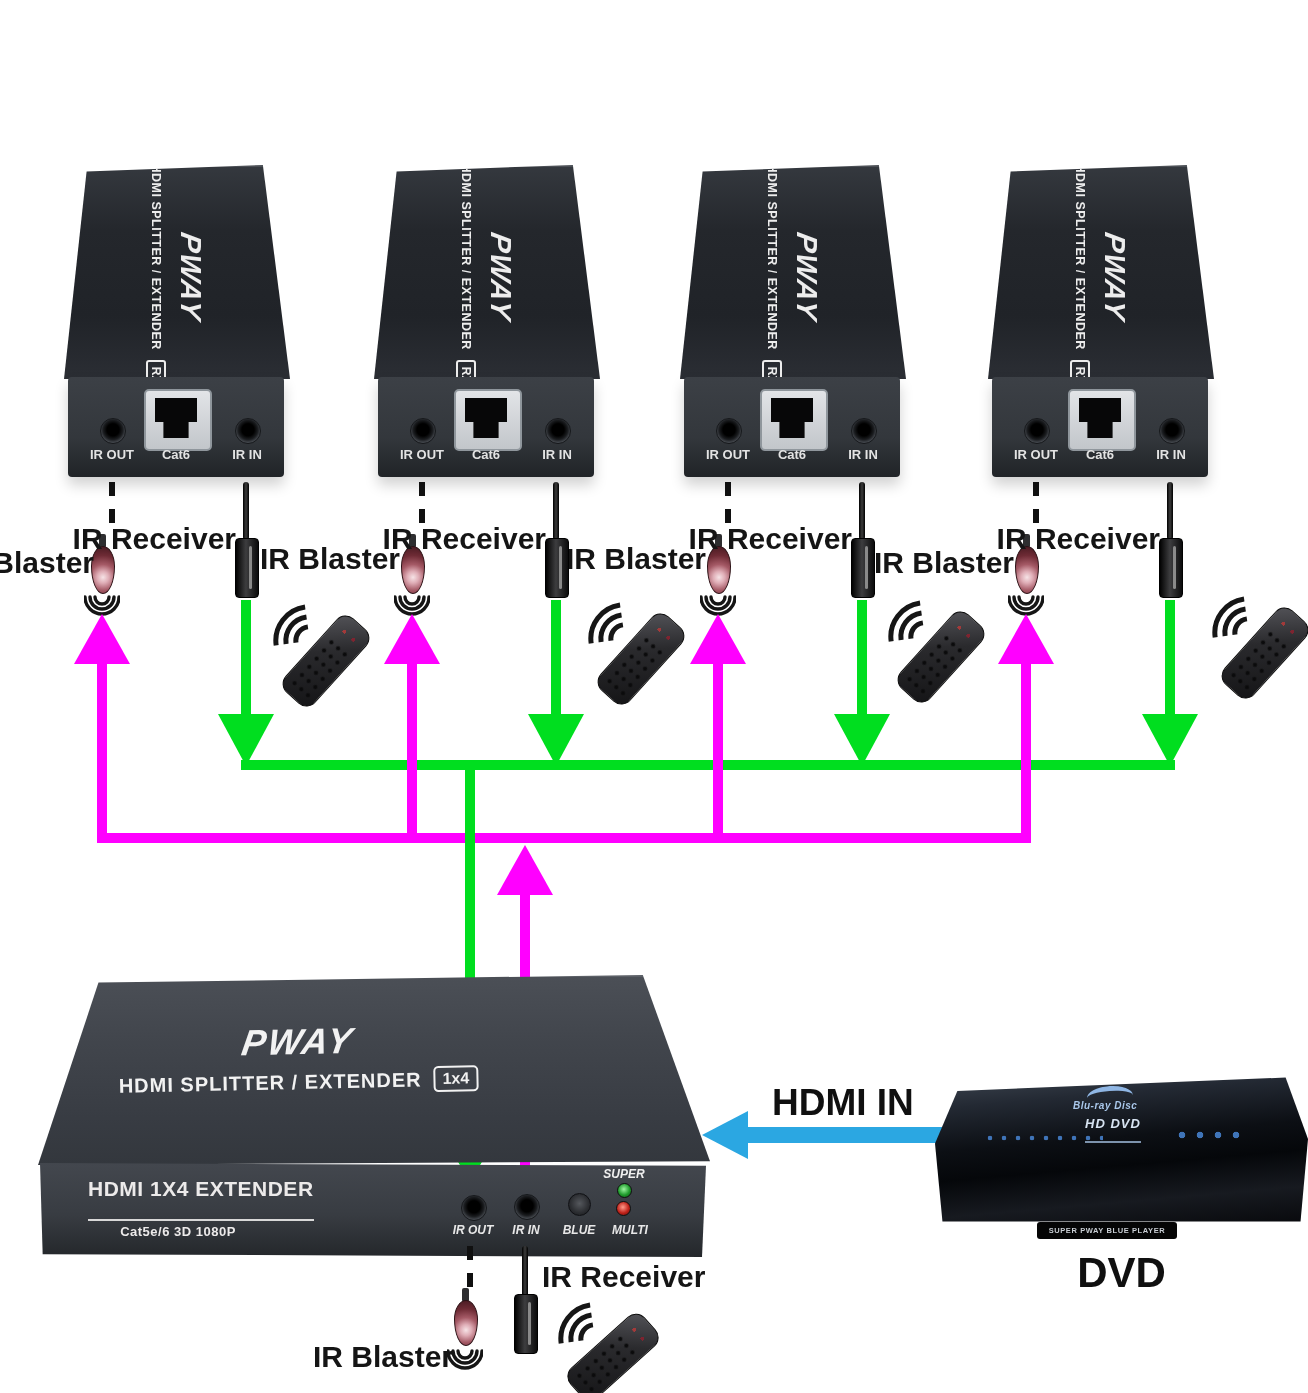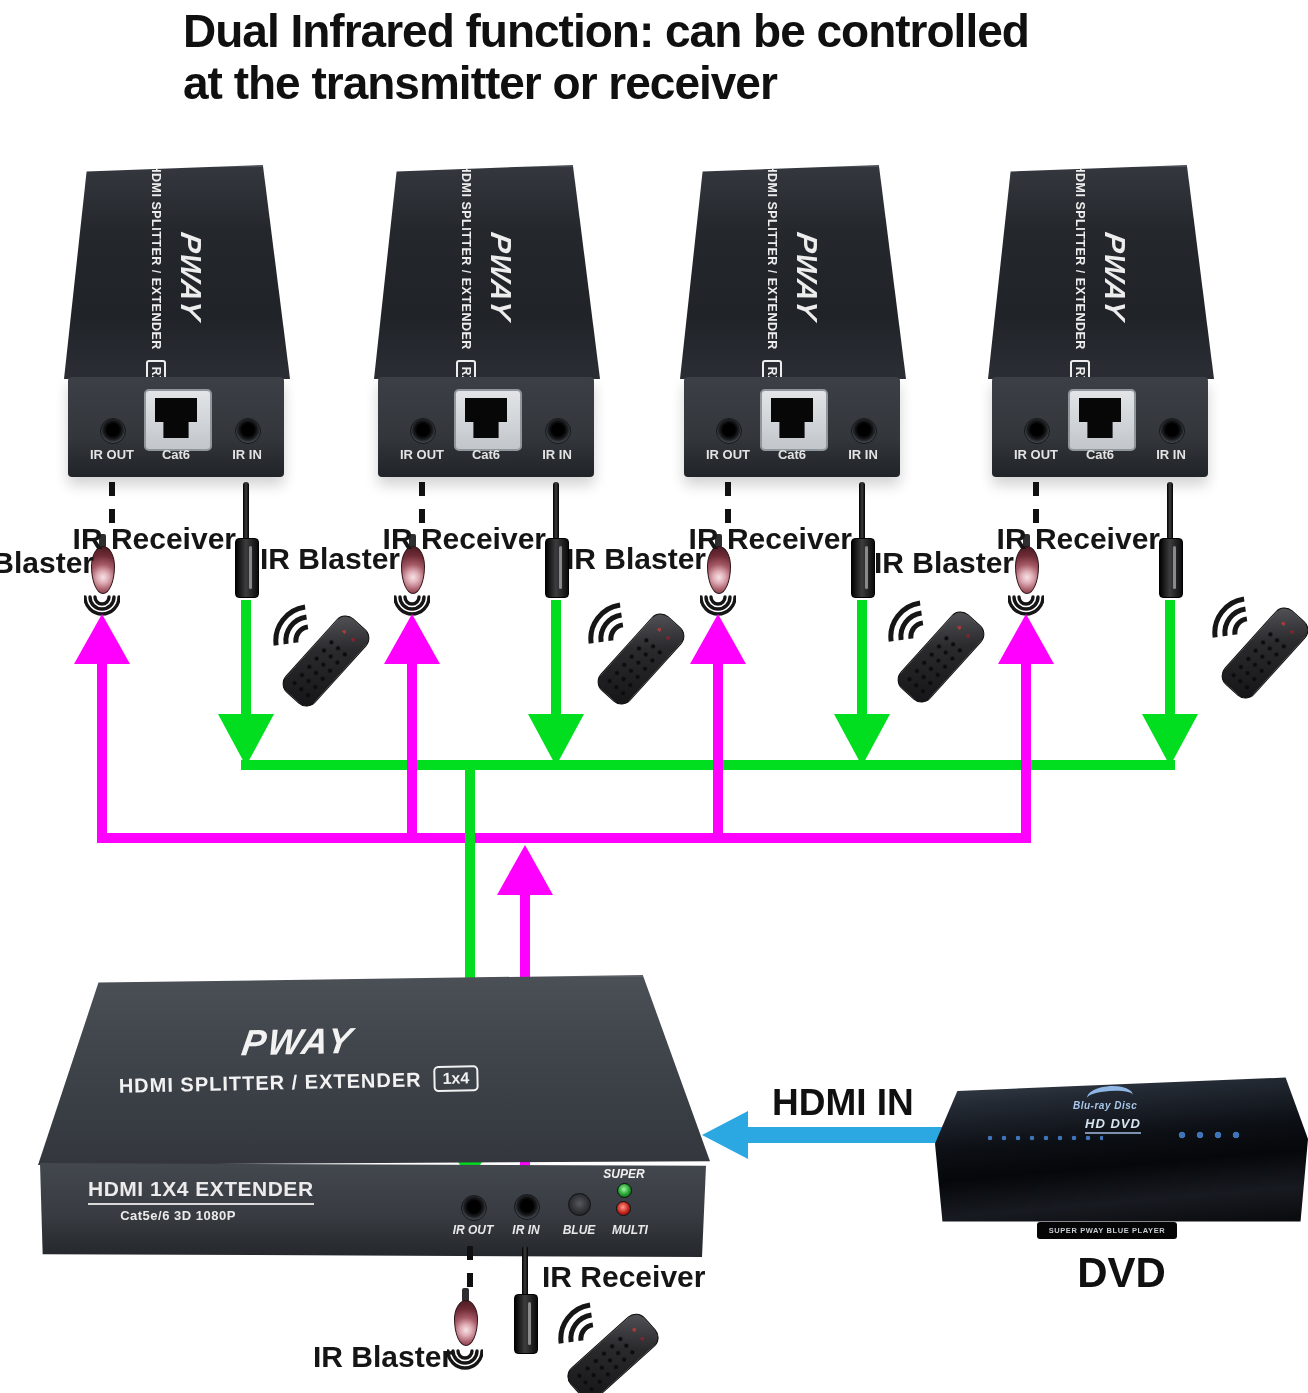--- a/index.html
+++ b/index.html
@@ -82,42 +82,42 @@
     clip-path:polygon(9% 4%,90% 0%,100% 98%,0% 100%);border-top:2px solid #5b5f66;}
   .main-top-text{position:absolute;left:90px;top:44px;width:340px;text-align:center;color:#f2f2f2;transform:rotate(-1.2deg);}
   .main-brand{font-size:36px;font-weight:800;font-style:italic;letter-spacing:2px;transform:skewX(-10deg);margin-bottom:6px;}
   .main-row{display:flex;align-items:center;justify-content:center;gap:12px;white-space:nowrap;}
   .main-toplabel{font-size:20px;font-weight:800;letter-spacing:1px;}
   .main-badge{font-size:16px;font-weight:800;border:2px solid #f2f2f2;border-radius:5px;padding:0 7px;line-height:22px;}
   .main-front{position:absolute;left:2px;top:188px;width:666px;height:94px;
     background:linear-gradient(180deg,#43474e 0%,#383c42 55%,#24272b 100%);
     clip-path:polygon(0 0,100% 3%,99.4% 100%,.4% 97%);}
   .main-model-wrap{position:absolute;left:48px;top:14px;width:180px;text-align:center;color:#eceaea;}
-  .main-model{display:inline-block;font-size:21px;font-weight:800;letter-spacing:.5px;border-bottom:2px solid #d8d8d8;padding-bottom:2px;white-space:nowrap;}
+  .main-model{display:inline-block;font-size:21px;font-weight:800;letter-spacing:.5px;border-bottom:2px solid #d8d8d8;padding-bottom:18px;white-space:nowrap;}
   .main-specs{font-size:13px;font-weight:700;letter-spacing:.5px;margin-top:3px;}
   .mpl{position:absolute;transform:translateX(-50%);font-size:12px;font-weight:700;font-style:italic;color:#e8e8e8;white-space:nowrap;}
   .led{position:absolute;width:13px;height:13px;border-radius:50%;border:1px solid #111;}
   .led-g{background:radial-gradient(circle at 45% 40%,#9cf5a0 0%,#1f9a2c 55%,#0c5214 100%);}
   .led-r{background:radial-gradient(circle at 45% 40%,#ff9a8a 0%,#c0221a 55%,#5e0b08 100%);}
   .edid-btn{position:absolute;width:21px;height:21px;border-radius:50%;
     background:radial-gradient(circle at 50% 45%,#55585d 0%,#2b2d31 60%,#17181b 100%);border:1px solid #101114;}
   .status-label{position:absolute;transform:translateX(-50%);font-size:12px;font-weight:700;font-style:italic;color:#efefef;white-space:nowrap;}
 
   
   .hdmi-label{position:absolute;left:772px;top:1082px;font-size:37px;font-weight:800;color:var(--ink);white-space:nowrap;}
   .hdmi-shaft{position:absolute;left:746px;top:1127px;width:196px;height:16px;background:var(--blu);}
   .hdmi-head{position:absolute;left:702px;top:1111px;width:0;height:0;
     border-top:24px solid transparent;border-bottom:24px solid transparent;border-right:46px solid var(--blu);}
   .dvd{position:absolute;left:935px;top:1076px;width:373px;height:206px;}
   .dvd-body{position:absolute;left:0;top:0;width:373px;height:150px;
     background:linear-gradient(175deg,#3d4550 0%,#232933 18%,#0c0f14 42%,#05070a 58%,#171a20 78%,#07080b 100%);
     clip-path:polygon(6% 10%,94% 1%,100% 42%,98% 97%,2% 97%,0 45%);}
   .br-arc{position:absolute;left:152px;top:10px;width:46px;height:16px;border-top:5px solid #8fb6e4;border-radius:50%;transform:rotate(-4deg);}
   .br-text{position:absolute;left:138px;top:24px;font-size:10px;font-style:italic;font-weight:700;color:#a9c7ea;letter-spacing:.5px;white-space:nowrap;}
-  .hddvd-text{position:absolute;left:150px;top:40px;font-size:13px;font-style:italic;font-weight:800;color:#d7e3f1;letter-spacing:1px;border-bottom:2px solid #7d93ad;padding-bottom:1px;white-space:nowrap;}
+  .hddvd-text{position:absolute;left:150px;top:40px;font-size:13px;font-style:italic;font-weight:800;color:#d7e3f1;letter-spacing:1px;border-bottom:2px solid #7d93ad;padding-bottom:10px;white-space:nowrap;}
   .deco-dots-l{position:absolute;left:48px;top:58px;width:120px;height:8px;
     background-image:radial-gradient(circle,#3f74b8 2px,transparent 2.6px);background-size:14px 8px;}
   .deco-dots-r{position:absolute;left:238px;top:54px;width:70px;height:10px;
     background-image:radial-gradient(circle,#3f74b8 3px,transparent 3.6px);background-size:18px 10px;}
   .dvd-front{position:absolute;left:8px;top:62px;width:357px;height:82px;border-radius:6px;
     background:linear-gradient(180deg,#191c22 0%,#0b0c10 45%,#111318 100%);}
   .lg-badge{position:absolute;left:16px;top:24px;display:flex;align-items:center;gap:6px;color:#ccd1d7;}
   .lg-circle{width:18px;height:18px;border-radius:50%;border:2px solid #b9bec5;position:relative;}
   .lg-circle::after{content:"";position:absolute;left:3px;top:7px;width:8px;height:2px;background:#b9bec5;}
   .lg-text{font-size:12px;font-weight:800;letter-spacing:.5px;}
@@ -131,24 +131,20 @@
     text-align:center;line-height:17px;font-size:7.5px;font-weight:700;letter-spacing:.6px;color:#c9ced4;white-space:nowrap;}
   .open-box{position:absolute;right:14px;top:24px;width:66px;height:17px;background:#1d2126;border-radius:2px;
     text-align:center;line-height:17px;font-size:10px;font-weight:600;letter-spacing:2px;color:#949ea8;}
   .dvd-label{position:absolute;left:0;top:164px;width:373px;text-align:center;font-size:42px;font-weight:800;color:var(--ink);margin-top:9px;}
 </style>
 </head>
 <body>
 
 <div id="canvas">
 
-  <div class="title">
-    <div>Dual Infrared function: can be controlled</div>
-    <div>at the transmitter or receiver</div>
-  </div>
 
   <div class="rx-unit" style="left:58px">
     <div class="rx-top">
       <div class="rx-rot">
         <div class="rx-brand">PWAY</div>
         <div class="rx-line">
           <span class="rx-toplabel">HDMI SPLITTER / EXTENDER</span>
           <span class="rx-badge">RX</span>
         </div>
       </div>

